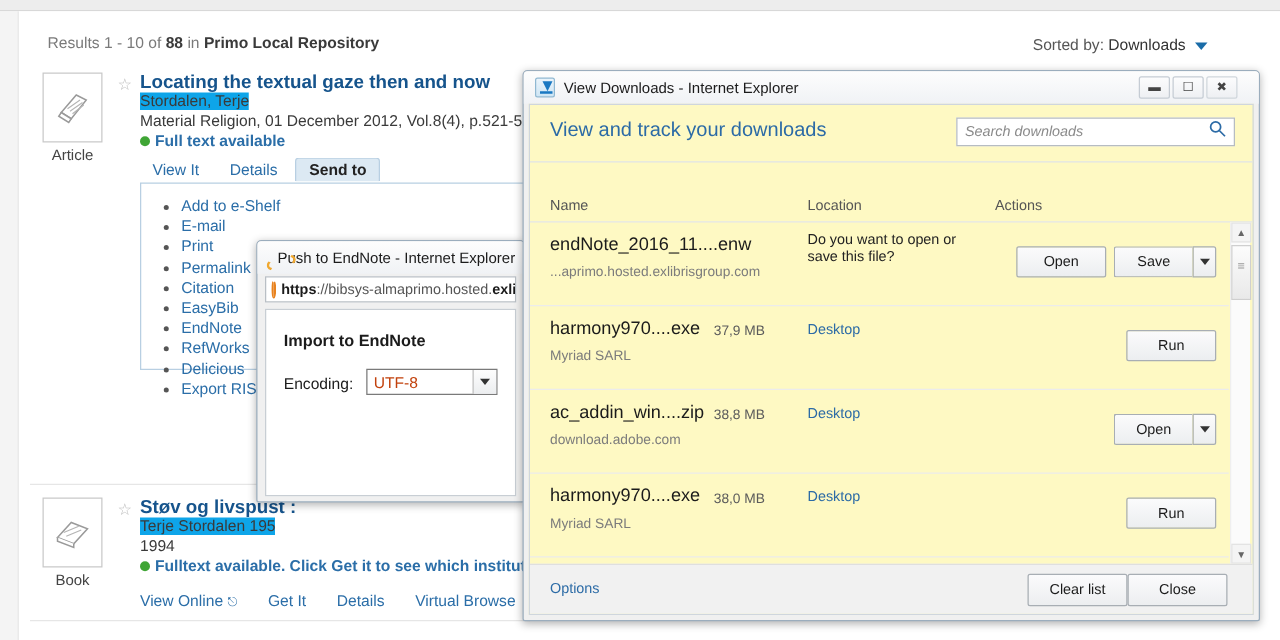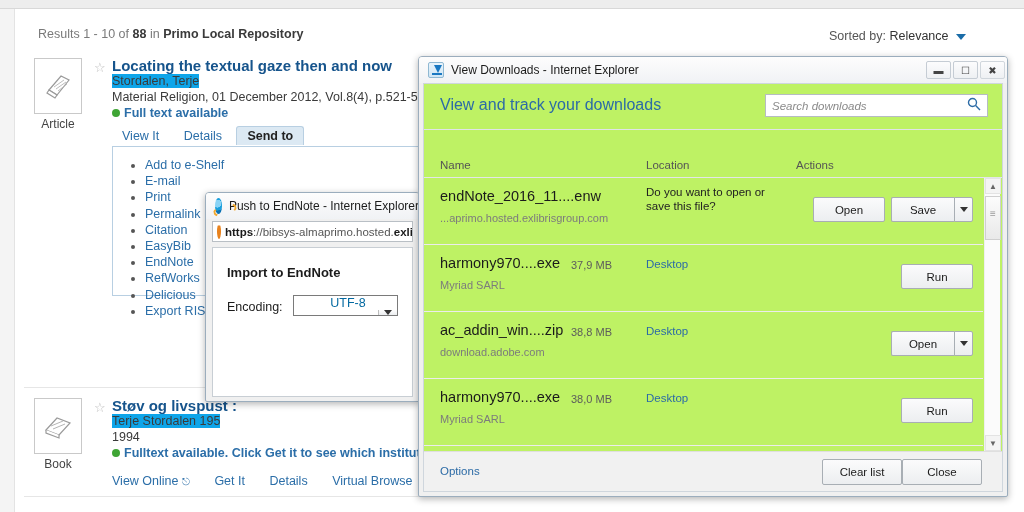--- a/index.html
+++ b/index.html
@@ -47,31 +47,31 @@
   .sendto-list li::marker { color:#555; }
 
   .res-links { position:absolute; left:92px; font-size:12.5px; }
   .res-links a { color:#2b6ea8; text-decoration:none; margin-right:21px; display:inline-block; }
   .ext-icon { font-size:10px; }
   .divider { position:absolute; left:24px; width:400px; height:1px; background:#e6e6e6; }
 
   
   .win { position:absolute; background:#f0f0f0; border:1px solid #9badbd;
          box-shadow: 0 2px 7px rgba(0,0,0,0.30); border-radius: 4px 4px 2px 2px; }
-  .win-title { height:26px; display:flex; align-items:center; padding:0 0 0 9px;
+  .win-title { height:26px; display:flex; align-items:center; padding:0 15px 0 9px;
         background: linear-gradient(#fdfdfd,#f0f2f5); border-radius:3px 3px 0 0;justify-content:space-between; }
   .win-title .t { font-size:12px; color:#1b1b1b; margin-left:7px; white-space:nowrap; }
   .wbtns { margin-left:auto; display:flex; gap:2px; padding-right:2px; }
   .wbtn { width:25px; height:18px; border:1px solid #c5ccd4; background:linear-gradient(#fcfcfd,#eef0f3);
           display:flex; align-items:center; justify-content:center; font-size:10px; color:#444; border-radius:2px;}
   .wbtn.close { border-color:#d0d6dc; }
 
   
   #dl-win { left:418px; top:56px; width:590px; height:441px; }
-  .dl-inner { position:absolute; left:4px; top:26px; right:4px; bottom:4px; background:#bef264; border:1px solid #cfd6dd; }
+  .dl-inner { position:absolute; left:4px; top:26px; right:4px; bottom:4px; background:#fef9c3; border:1px solid #cfd6dd; }
   .dl-head { position:relative; height:46px; border-bottom:1px solid #e0e4e8; }
   .dl-head h1 { position:absolute; left:16px; top:12px; margin:0; font-size:16px; font-weight:normal; color:#2c6ba6; }
   .dl-search { position:absolute; right:14px; top:10px; width:223px; height:23px; border:1px solid #b6bcc2; background:#fff;
       display:flex; align-items:center; padding:0 6px; }
   .dl-search .ph { font-size:11.5px; color:#8a8a8a; font-style:italic; }
   .srch-icon { margin-left:auto; color:#2c6ba6; }
 
   .dl-colhead { position:relative; height:24px; border-bottom:1px solid #e3e6e9; }
   .dl-colhead span { position:absolute; top:5px; font-size:11.5px; color:#555; }
   .c-name { left:16px; } .c-loc { left:222px; } .c-act { left:372px; }
@@ -107,21 +107,21 @@
   
   #en-win { left:205px; top:192px; width:215px; height:210px; }
   .en-addr { position:absolute; left:6px; top:28px; right:6px; height:21px; background:#fff; border:1px solid #b9bfc5;
       display:flex; align-items:center; padding-left:4px; overflow:hidden; }
   .en-addr .url { font-size:11.5px; color:#555; white-space:nowrap; margin-left:4px;}
   .en-addr .url b { color:#1b1b1b; }
   .en-body { position:absolute; left:6px; top:54px; right:6px; bottom:4px; background:#fff; border:1px solid #c8ced4;padding-left:12px; }
   .en-h { position:absolute; left:14px; top:17px; font-size:13px; font-weight:bold; color:#1b1b1b; }
   .en-enc { position:absolute; left:14px; top:52px; font-size:12.5px; color:#1b1b1b; }
   .en-sel { position:absolute; left:80px; top:47px; width:105px; height:21px; border:1px solid #7a7a7a; background:#fff;
-      display:flex; align-items:center; padding-left:5px; font-size:12.5px; color:#0369a1;flex-direction:column; }
+      display:flex; align-items:center; padding-left:5px; font-size:12.5px; color:#c2410c; }
   .en-sel .arrowbox { margin-left:auto; width:19px; height:19px; border-left:1px solid #bdbdbd;
       background:linear-gradient(#fdfdfd,#eceef0); display:flex; align-items:center; justify-content:center; }
   .en-btns { position:absolute; left:17px; top:86px; display:flex; gap:19px; }
   .obtn { width:76px; height:21px; background:#f08a33; border:1px solid #f08a33; outline:2px solid #ffffff; outline-offset:-3px;
      color:#fff; font-size:12.5px; display:flex; align-items:center; justify-content:center; }
 
   .ie-logo { width:16px; height:16px; border-radius:50%;
      background: radial-gradient(circle at 35% 35%, #8ad3f5 0 34%, #1a9fdc 36% 60%, #0b72b5 62% 100%); position:relative;}
   .ie-logo:after { content:""; position:absolute; left:-2px; top:6px; width:20px; height:8px; border:2px solid #f0a830;
      border-radius:50%; transform: rotate(-16deg); border-top-color:transparent; border-bottom-color:transparent;}
@@ -142,21 +142,21 @@
   <div class="results-bar">
     <span>Results</span>
     <span>1 - 10 of</span>
     <b>88</b>
     <span>in</span>
     <b>Primo Local Repository</b>
   </div>
 
   <div class="sorted-by">
     <span>Sorted by:</span>
-    <span class="val">Relevance</span>
+    <span class="val">Downloads</span>
     <span class="caret-blue"></span>
   </div>
 
   <div class="result" style="top:58px;">
     <div class="result-thumb">
       <div class="thumb-box">
         <svg width="30" height="30" viewBox="0 0 30 30">
           <path d="M6 19 L18 5 L26 9 L14 24 Z" fill="#ffffff" stroke="#9a9a9a" stroke-width="1.2"></path>
           <path d="M6 19 L14 24 L12 27 L4 22 Z" fill="#ffffff" stroke="#9a9a9a" stroke-width="1.2"></path>
           <path d="M11 16 L21 9 M13 18 L23 11 M15 20 L24 13" stroke="#b5b5b5" stroke-width="0.9"></path>

